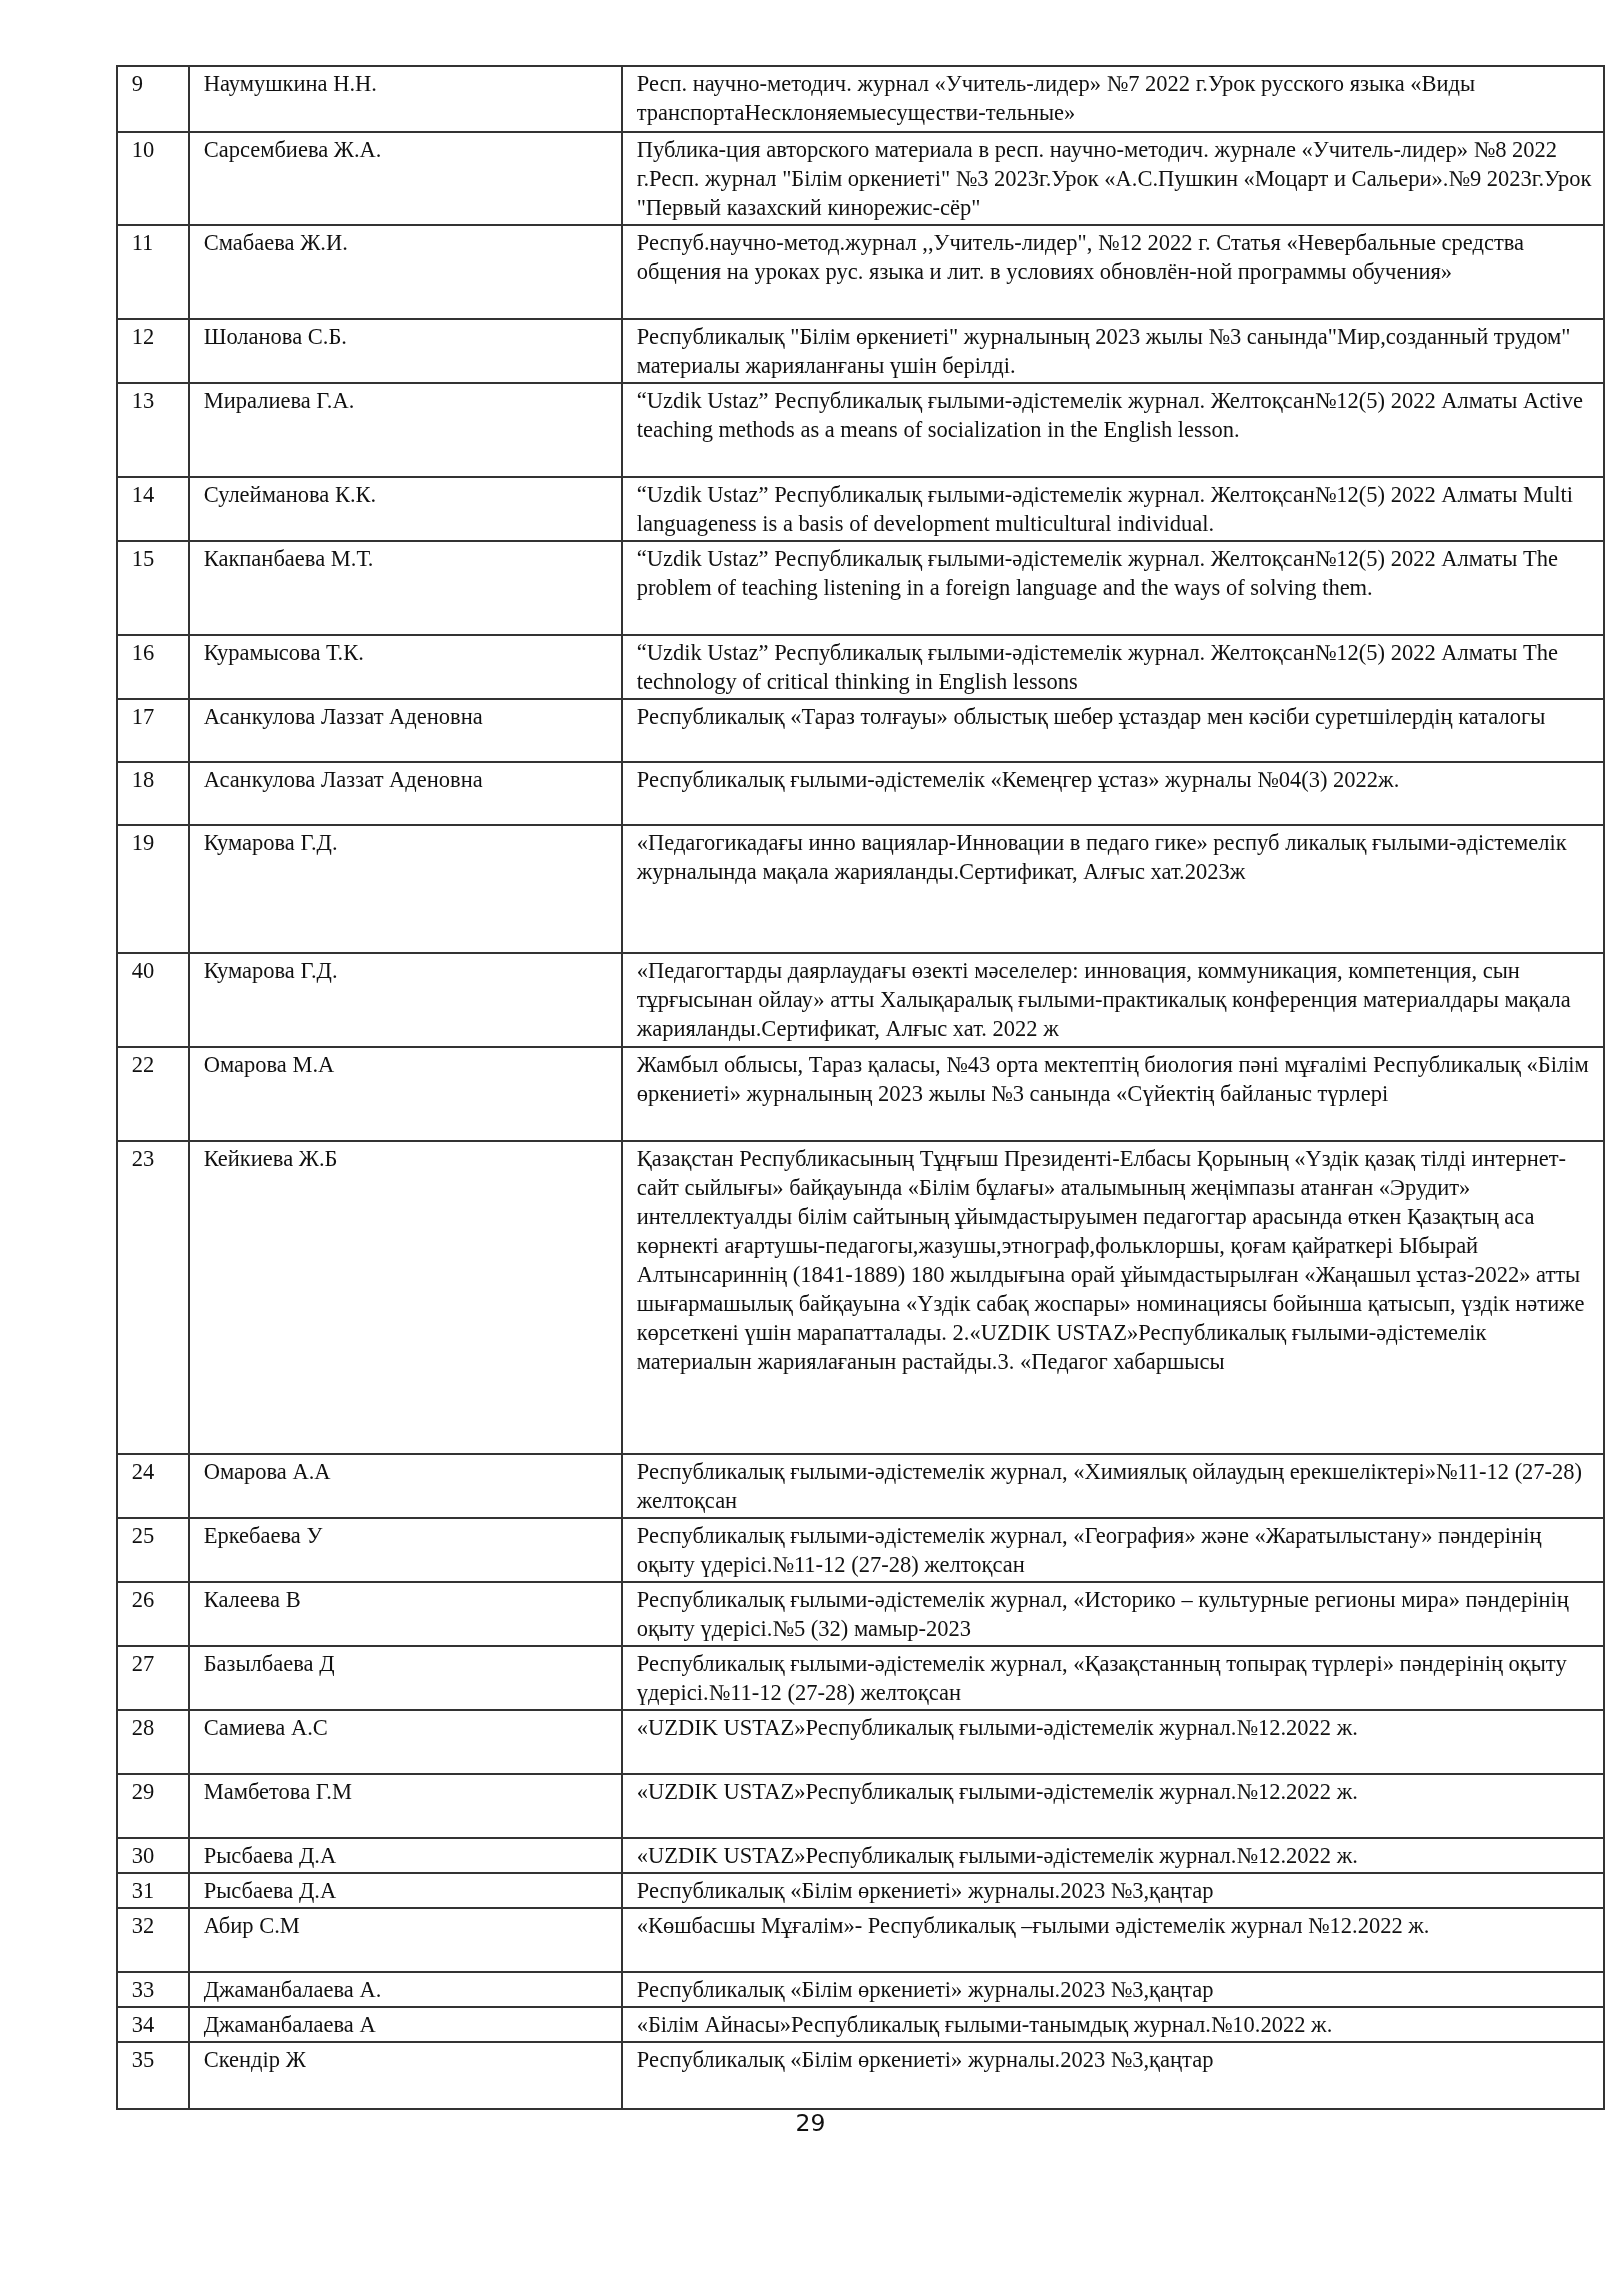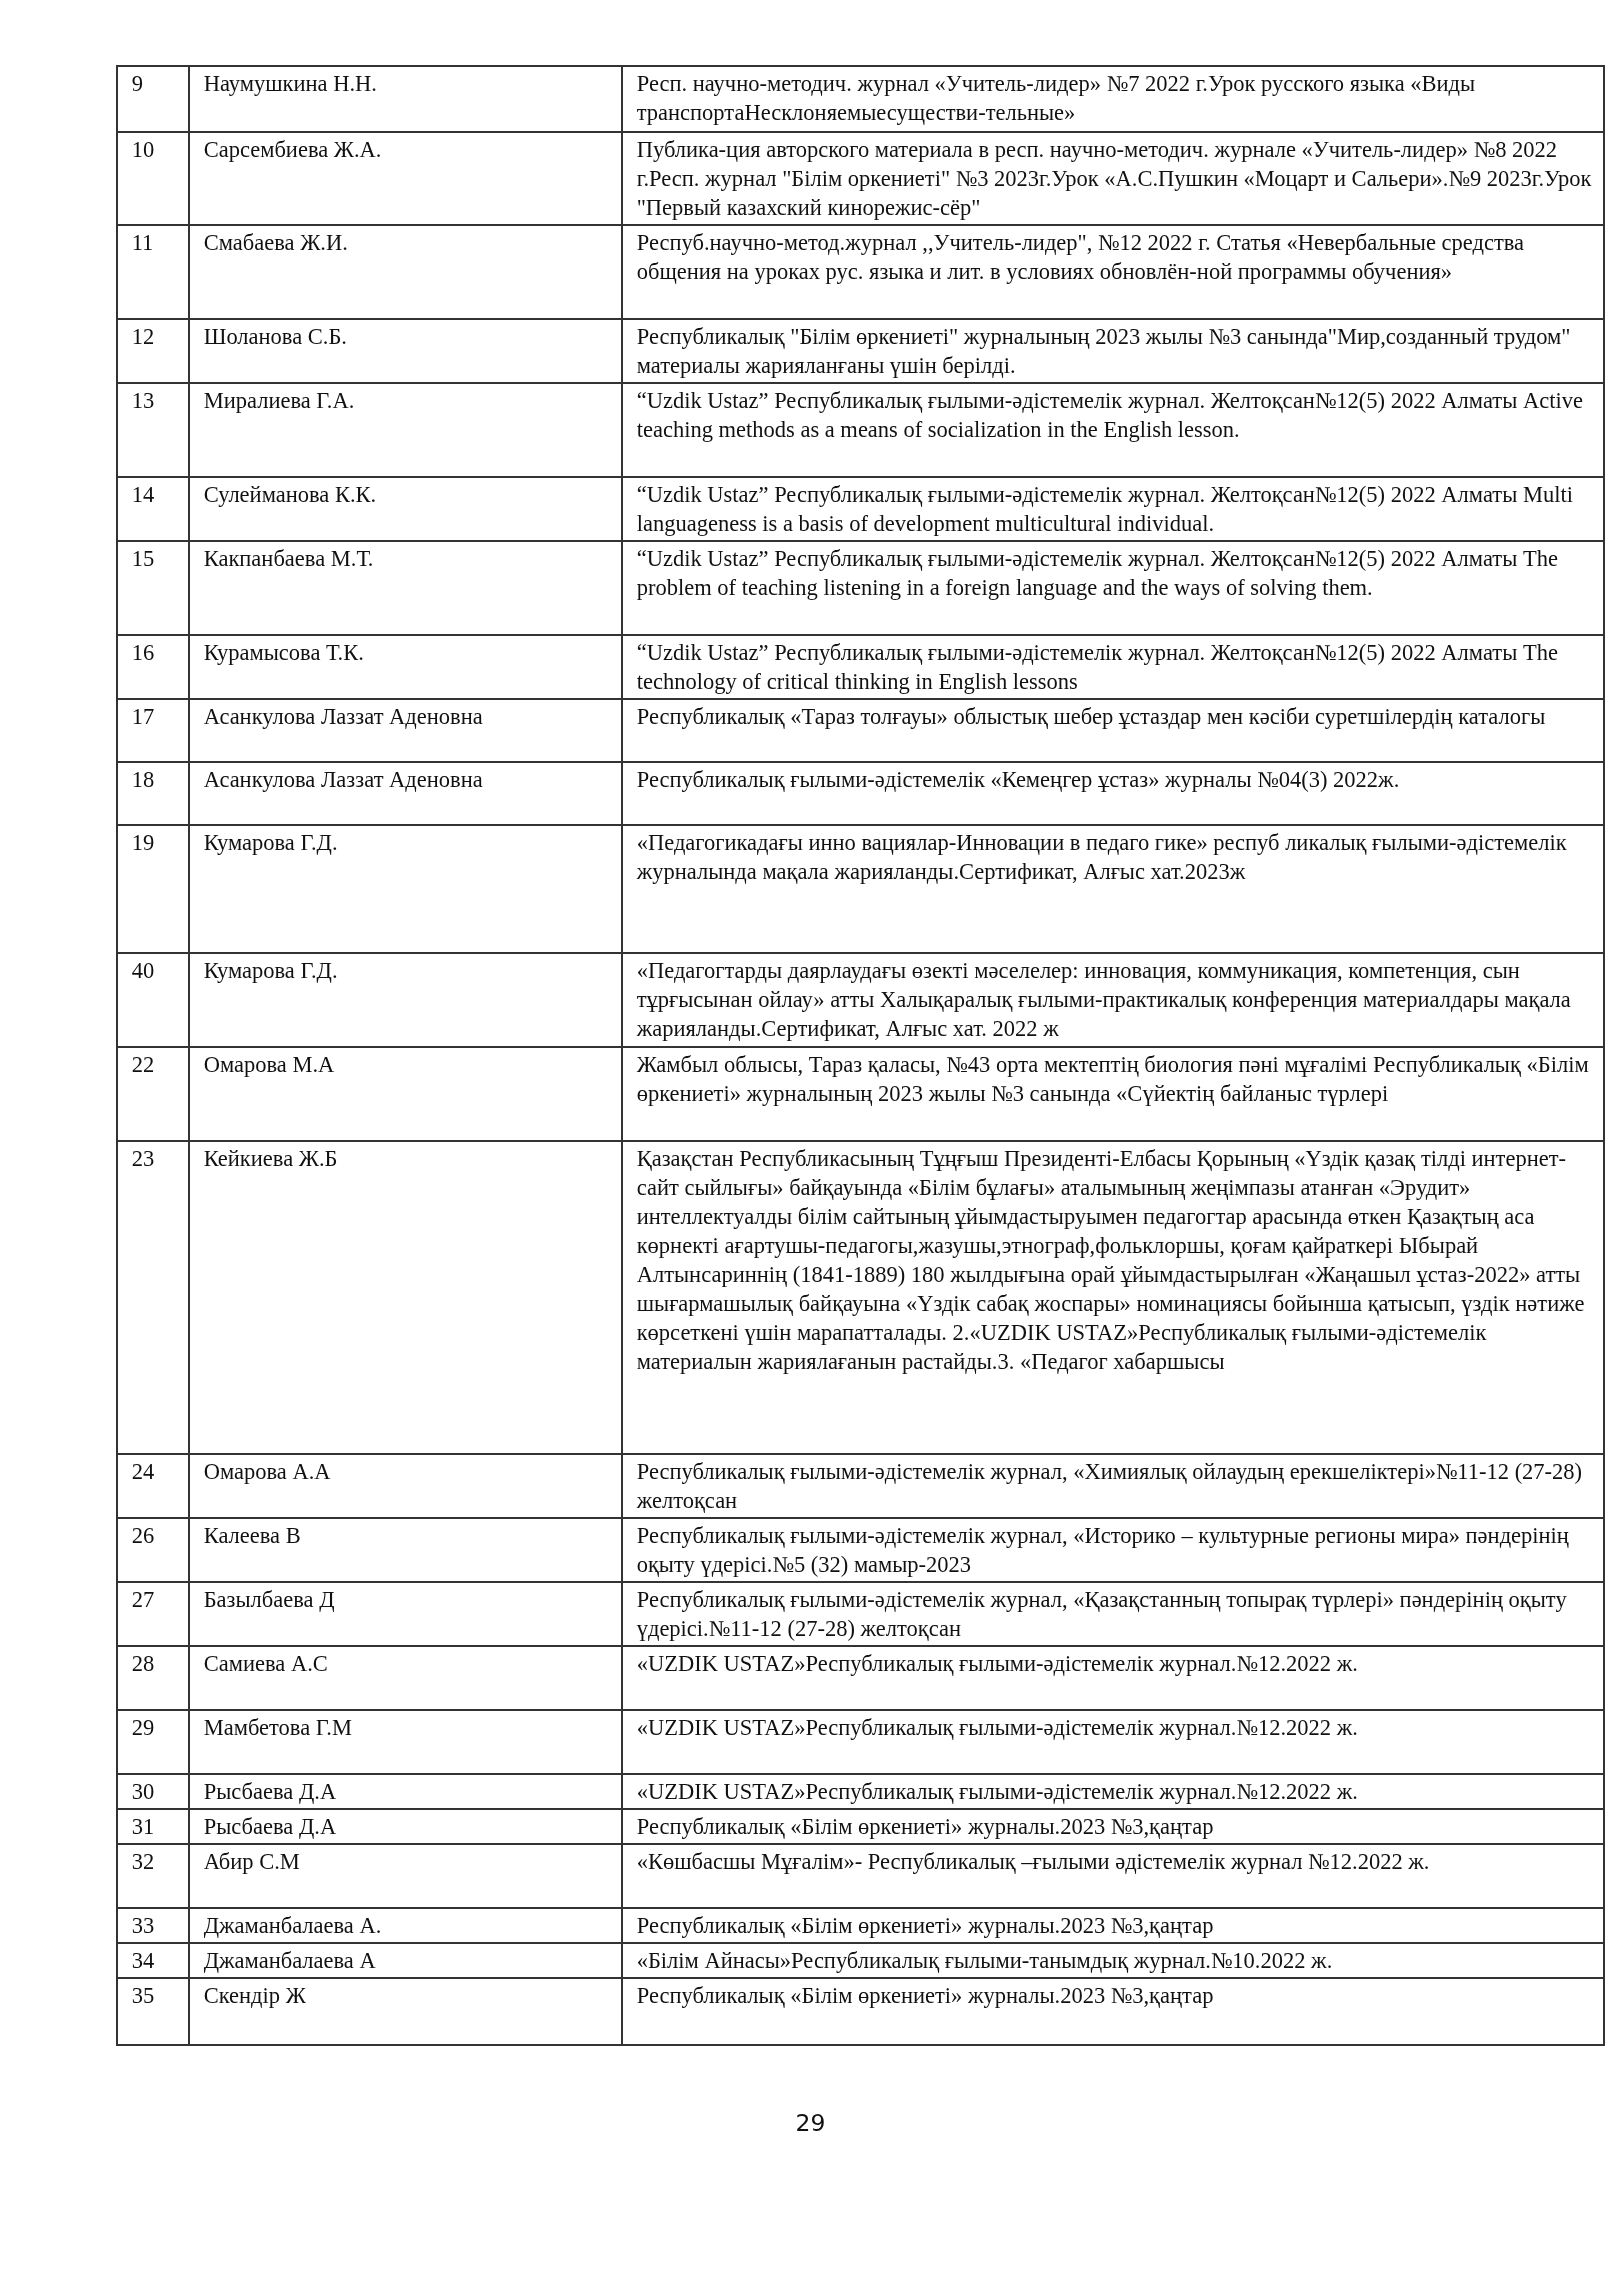--- a/index.html
+++ b/index.html
@@ -105,20 +105,25 @@
           <td class="num">23</td>
           <td class="name">Кейкиева Ж.Б</td>
           <td class="pub">Қазақстан Республикасының Тұңғыш Президенті-Елбасы Қорының «Үздік қазақ тілді интернет-сайт сыйлығы» байқауында «Білім бұлағы» аталымының жеңімпазы атанған «Эрудит» интеллектуалды білім сайтының ұйымдастыруымен педагогтар арасында өткен Қазақтың аса көрнекті ағартушы-педагогы,жазушы,этнограф,фольклоршы, қоғам қайраткері Ыбырай Алтынсариннің (1841-1889) 180 жылдығына орай ұйымдастырылған «Жаңашыл ұстаз-2022» атты шығармашылық байқауына «Үздік сабақ жоспары» номинациясы бойынша қатысып, үздік нәтиже көрсеткені үшін марапатталады. 2.«UZDIK USTAZ»Республикалық ғылыми-әдістемелік материалын жариялағанын растайды.3. «Педагог хабаршысы</td>
         </tr>
         <tr style="height: 62px;">
           <td class="num">24</td>
           <td class="name">Омарова А.А</td>
           <td class="pub">Республикалық ғылыми-әдістемелік журнал,  «Химиялық ойлаудың ерекшеліктері»№11-12 (27-28) желтоқсан</td>
         </tr>
         <tr style="height: 64px;">
+          <td class="num">25</td>
+          <td class="name">Еркебаева У</td>
+          <td class="pub">Республикалық ғылыми-әдістемелік журнал,  «География» және «Жаратылыстану»  пәндерінің оқыту үдерісі.№11-12 (27-28) желтоқсан</td>
+        </tr>
+        <tr style="height: 64px;">
           <td class="num">26</td>
           <td class="name">Калеева В</td>
           <td class="pub">Республикалық ғылыми-әдістемелік журнал,  «Историко – культурные регионы мира»  пәндерінің оқыту үдерісі.№5 (32) мамыр-2023</td>
         </tr>
         <tr style="height: 64px;">
           <td class="num">27</td>
           <td class="name">Базылбаева Д</td>
           <td class="pub">Республикалық ғылыми-әдістемелік журнал,  «Қазақстанның топырақ түрлері» пәндерінің оқыту үдерісі.№11-12 (27-28) желтоқсан</td>
         </tr>
         <tr style="height: 64px;">

